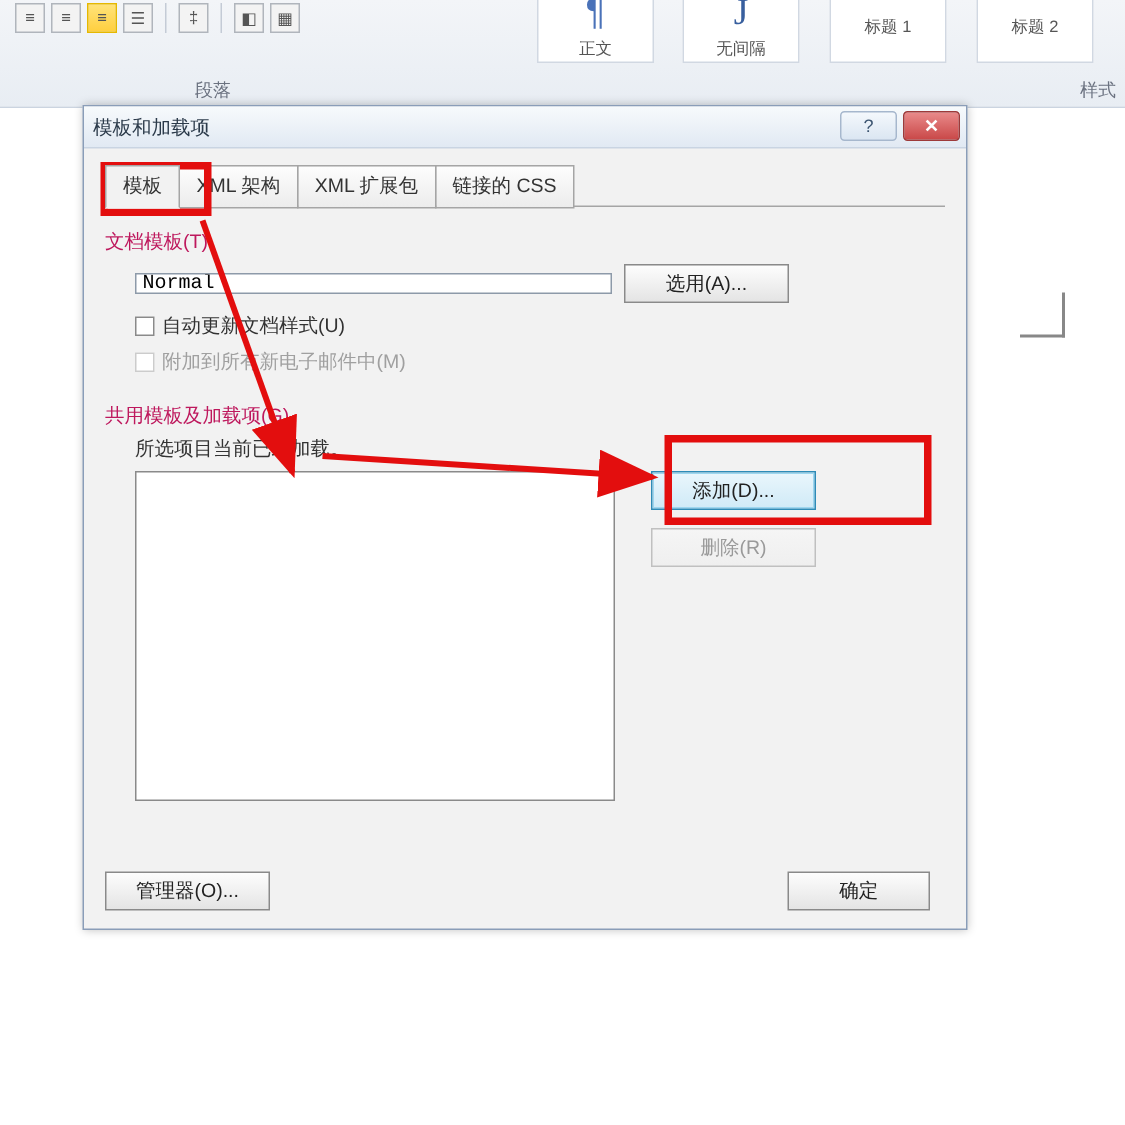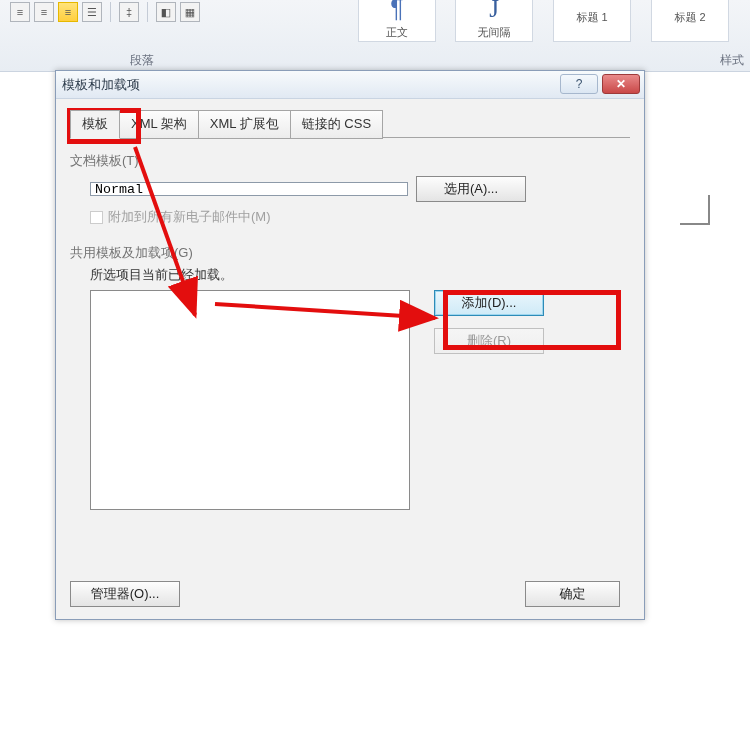--- a/index.html
+++ b/index.html
@@ -135,21 +135,21 @@
   }
   .tab-underline {
     height:1px;
     background:#a5a5a5;
     margin-top:-1px;
   }
 
   .section-label {
     margin-top: 14px;
     font-size: 13px;
-    color:#737373;
+    color:#be185d;
   }
   .row {
     display:flex;
     align-items:center;
     margin-top:6px;
     gap:8px;
   }
   .textinput {
     border:1px solid #8d9aa9;
     background:#fff;
@@ -294,20 +294,24 @@
     </div>
     <div class="tab-underline"></div>
 
     <div class="section-label">文档模板(T)</div>
     <div class="row indent">
       <input class="textinput" style="max-width: 318px;" value="Normal">
       <div class="button" style="min-width:110px">
           <span>选用(A)...</span>
         </div>
     </div>
+    <div class="checkbox">
+      <div class="cb-box"></div>
+      <span>自动更新文档样式(U)</span>
+    </div>
     <div class="checkbox disabled">
       <div class="cb-box"></div>
       <span>附加到所有新电子邮件中(M)</span>
     </div>
 
     <div class="section-label" style="margin-top:18px">共用模板及加载项(G)</div>
     <div class="indent" style="margin-top:4px;font-size:13px;color:#333">所选项目当前已经加载。</div>
 
     <div class="row indent" style="align-items:flex-start;margin-top:6px">
       <div class="listbox"></div>

